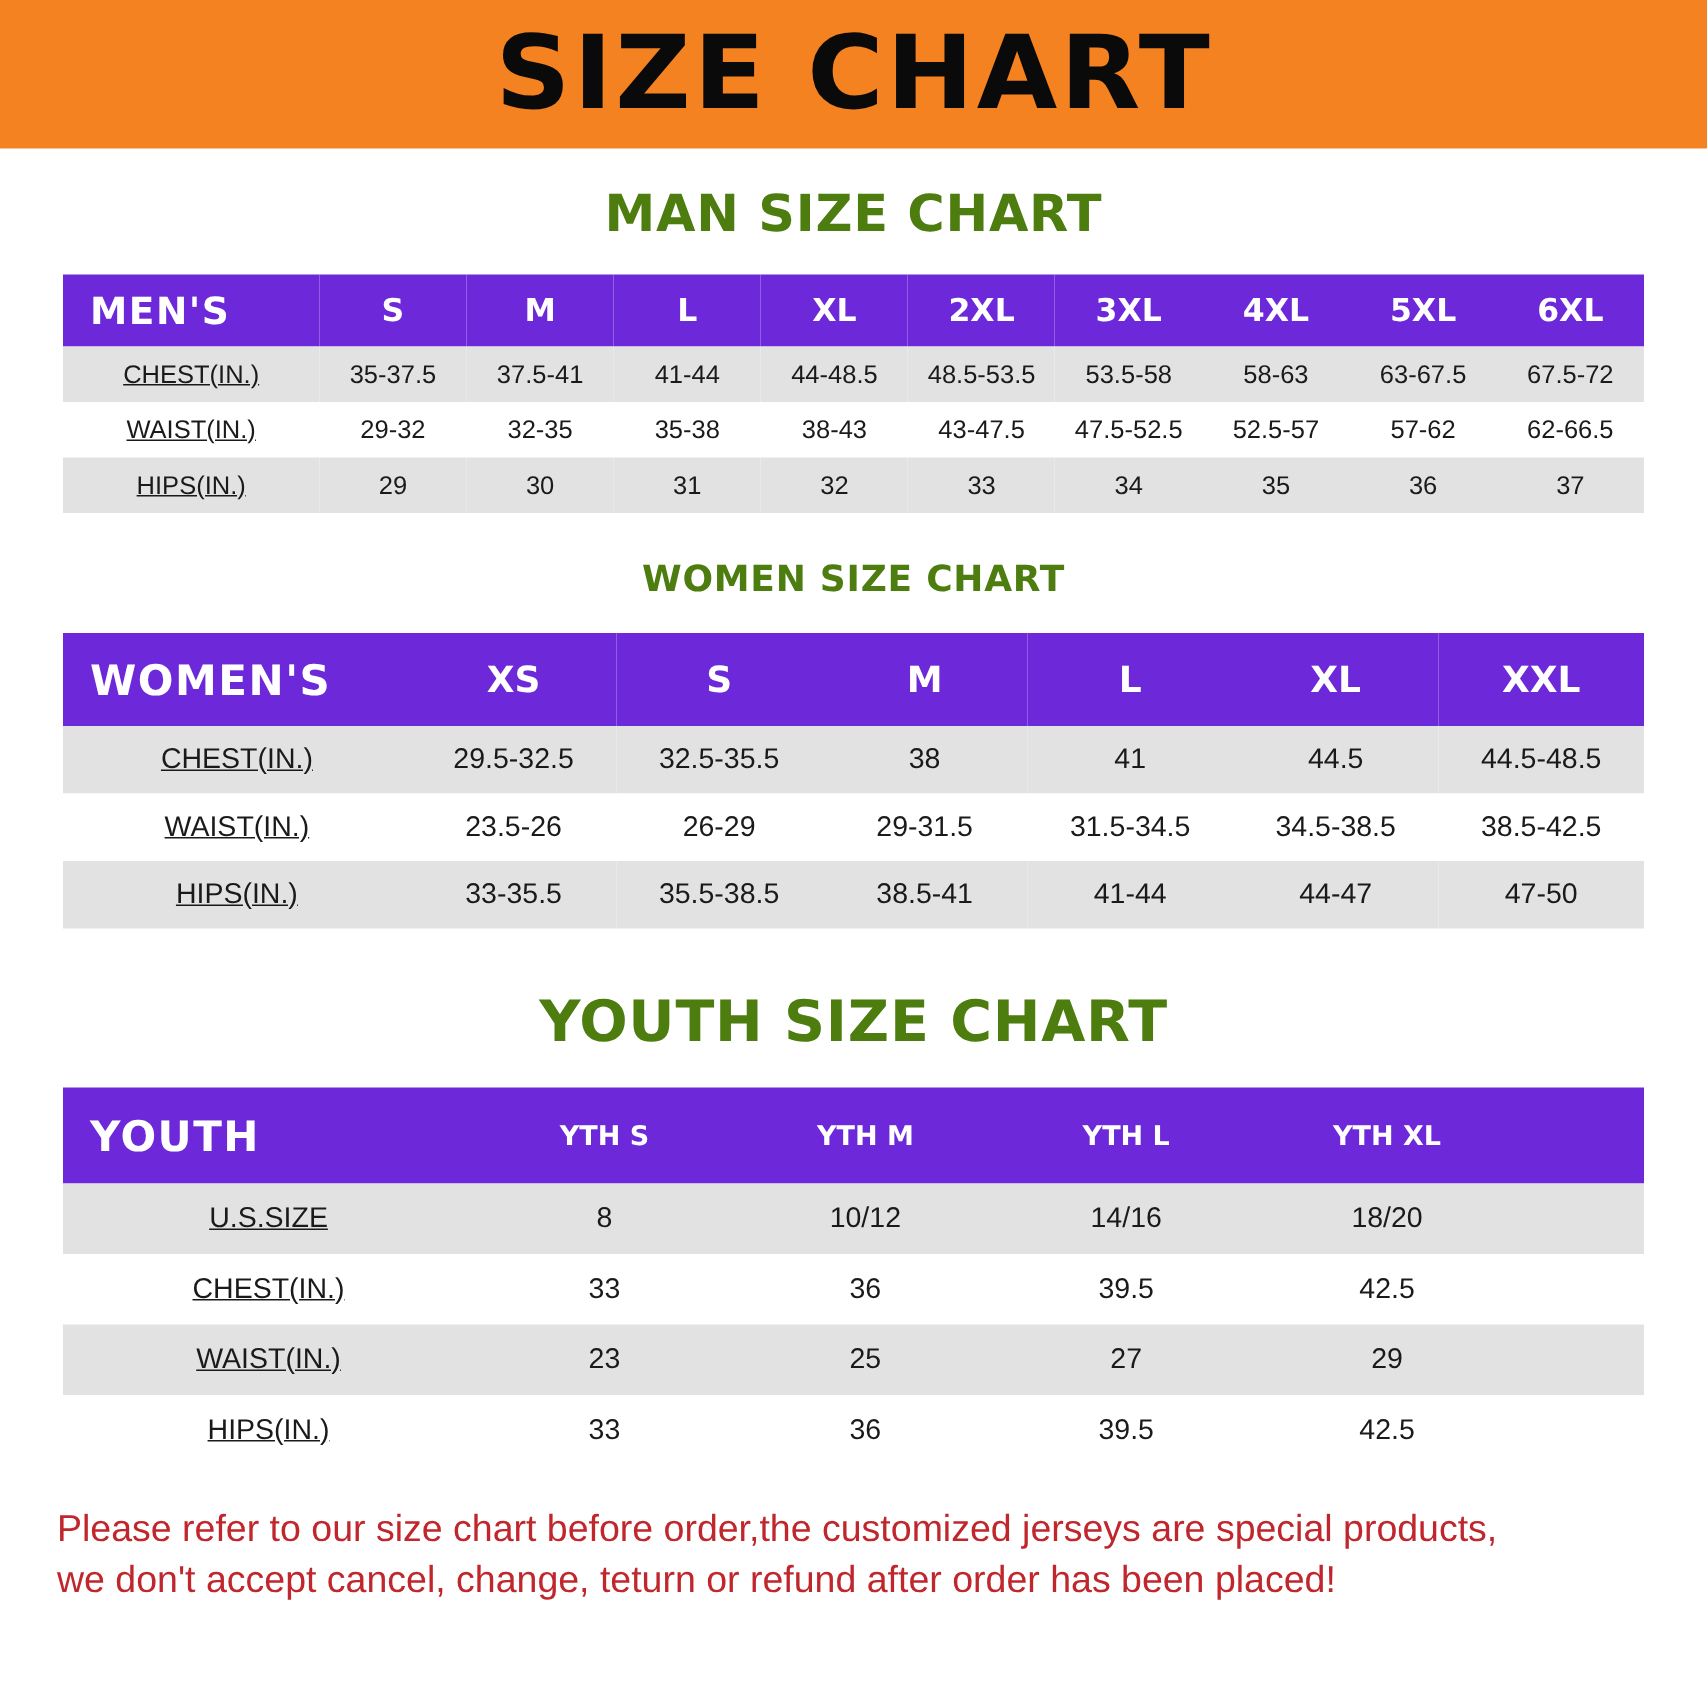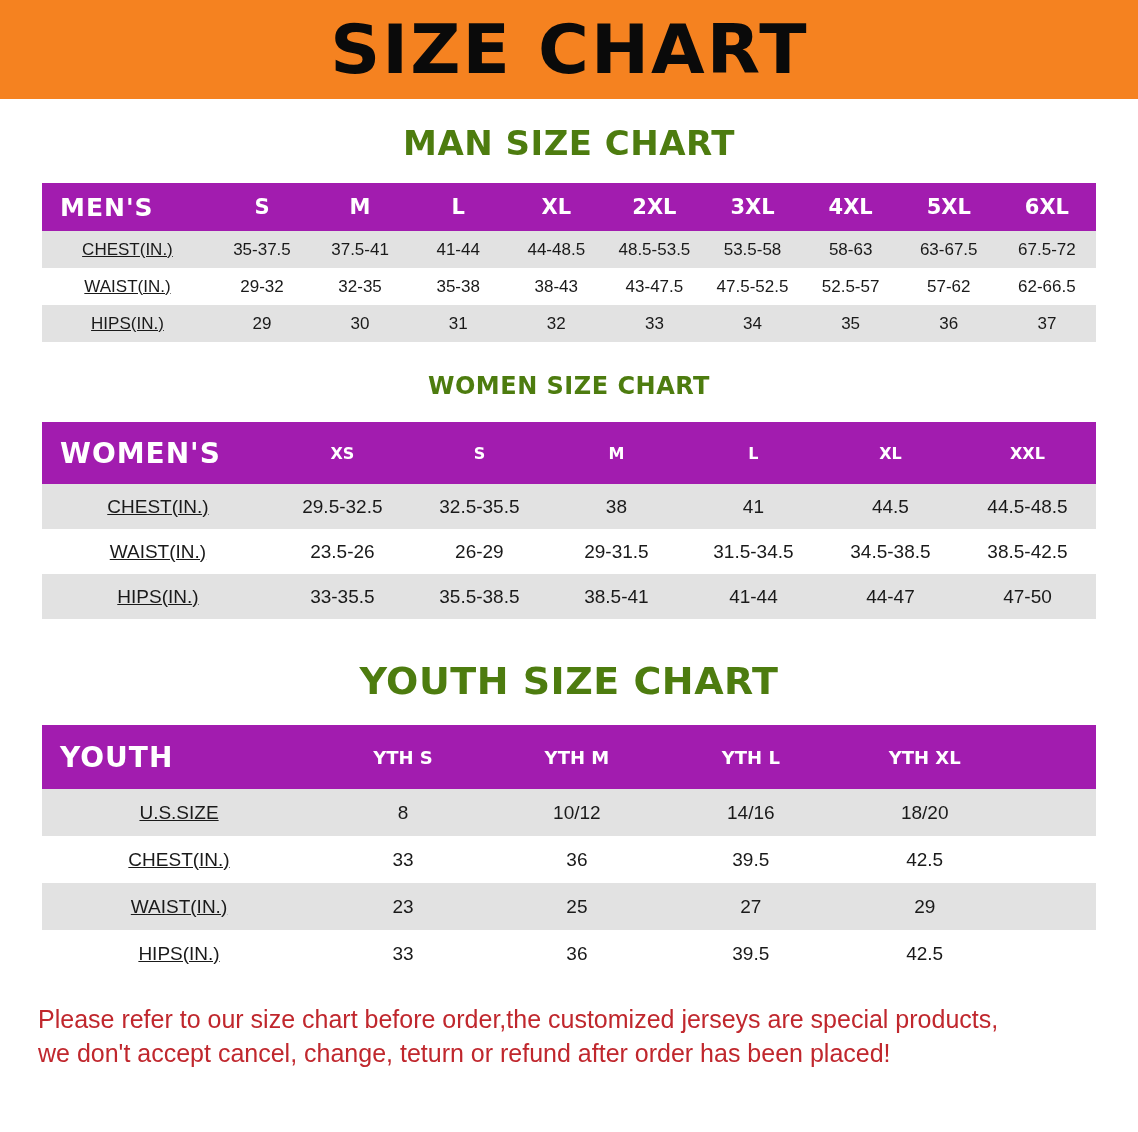--- a/index.html
+++ b/index.html
@@ -67,21 +67,21 @@
   
   .table-wrap {
     margin: 0 42px;
   }
   table {
     width: 100%;
     border-collapse: collapse;
     table-layout: fixed;
   }
   thead th {
-    background: #a21caf;
+    background: #6d28d9;
     color: #ffffff;
     font-family: "DejaVu Sans", sans-serif;
     font-weight: bold;
     text-align: center;
     vertical-align: middle;
   }
   thead th.rowlabel {
     text-align: left;
     padding-left: 18px;
   }
@@ -99,21 +99,21 @@
   tbody tr.shade td { background: #e2e2e2; }
   tbody tr.plain td { background: #ffffff; }
 
   
   .men thead th { height: 46px; font-size: 21px; }
   .men thead th.rowlabel { font-size: 25px; letter-spacing: 1px; }
   .men tbody td { height: 35px; font-size: 17px; }
   .men tbody td.rowlabel { font-size: 17px; }
 
   
-  .women thead th { height: 60px; font-size: 16px; }
+  .women thead th { height: 60px; font-size: 24px; }
   .women thead th.rowlabel { font-size: 28px; letter-spacing: 1px; }
   .women tbody td { height: 43px; font-size: 19px; }
   .women tbody td.rowlabel { font-size: 19px; }
 
   
   .youth thead th { height: 62px; font-size: 18px; }
   .youth thead th.rowlabel { font-size: 28px; letter-spacing: 1px; }
   .youth tbody td { height: 45px; font-size: 19px; margin-left: 32px; }
   .youth tbody td.rowlabel { font-size: 19px; }
 

